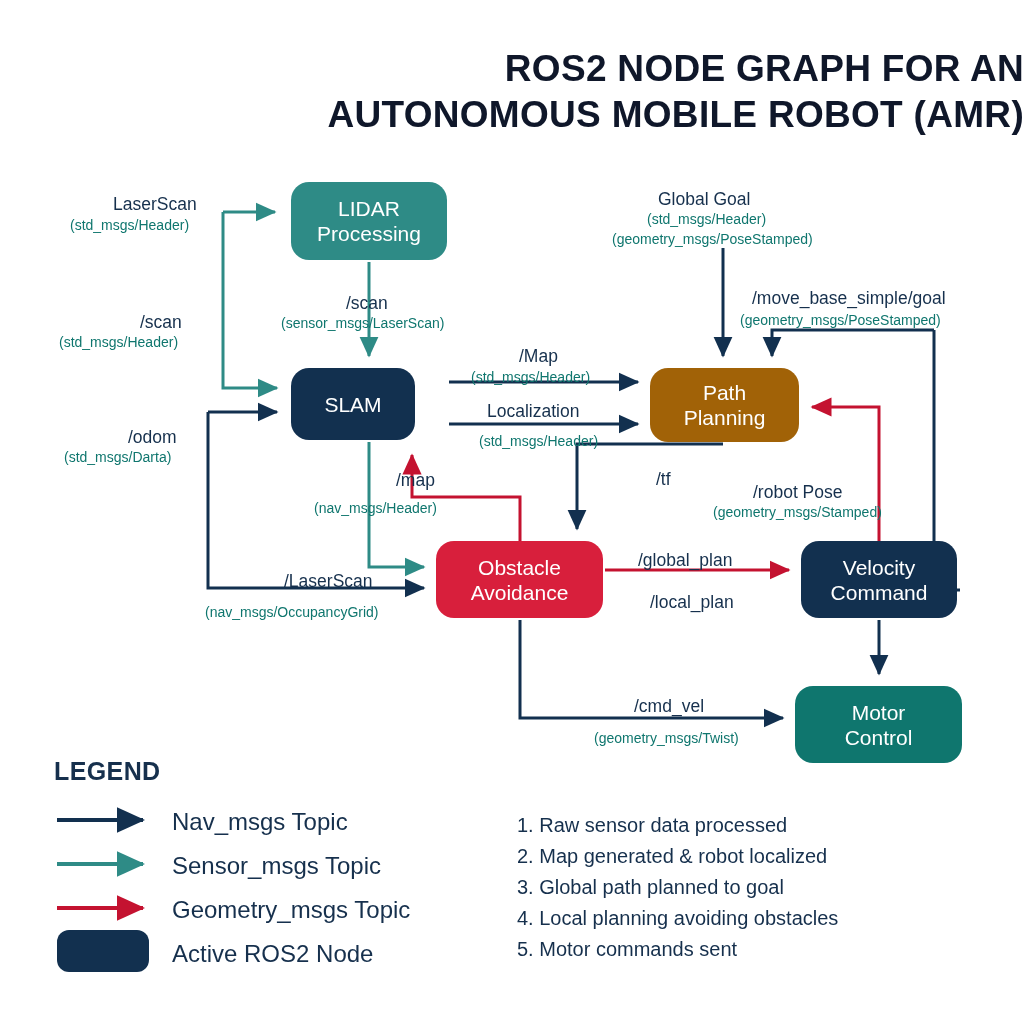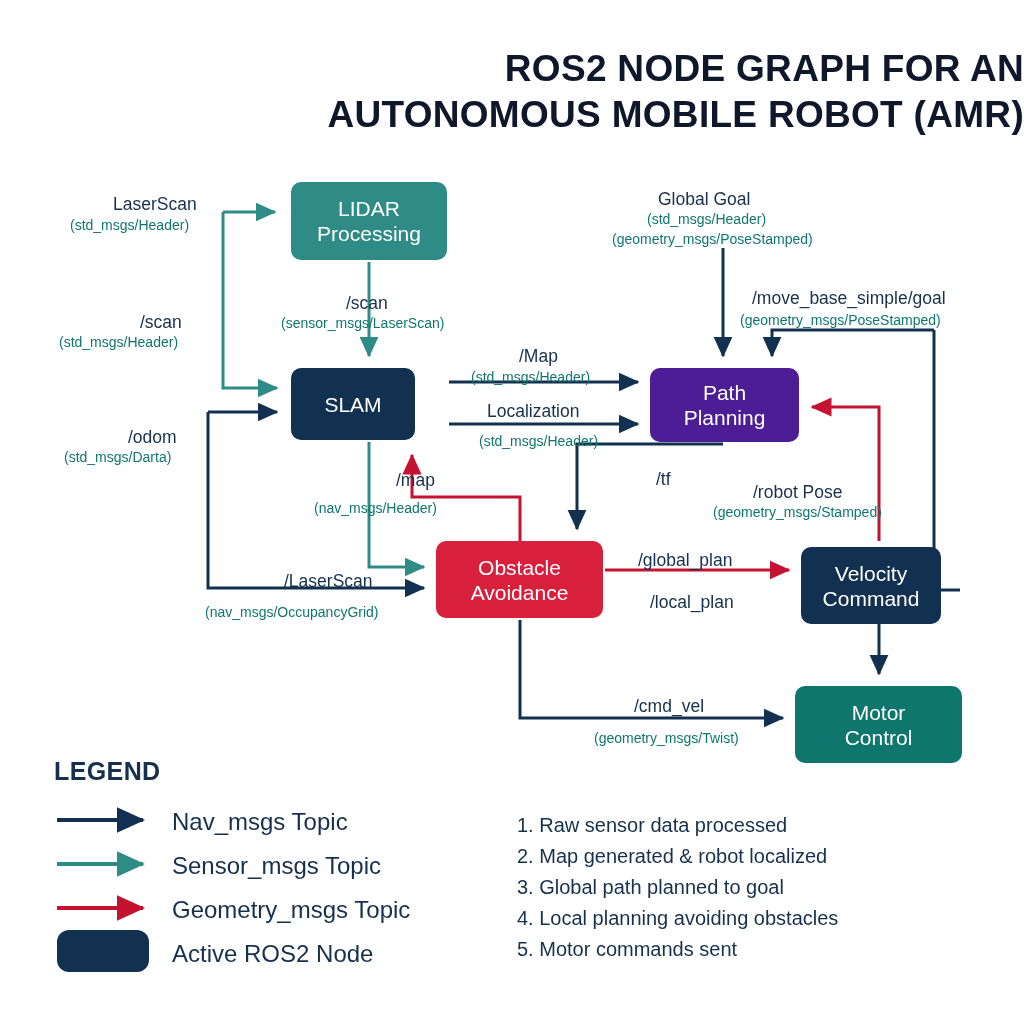--- a/index.html
+++ b/index.html
@@ -36,21 +36,21 @@
     font-size: 37px;
     letter-spacing: 0.3px;
     color: #0f172a;
     line-height: 46px;
   }
   #title-line1 { top: 46px; }
   #title-line2 { top: 92px; }
 
   .node {
     position: absolute;
-    border-radius: 10px;
+    border-radius: 18px;
     color: #ffffff;
     display: flex;
     align-items: center;
     justify-content: center;
     text-align: center;
     font-size: 21px;
     line-height: 25px;
     font-weight: 400;
     box-sizing: border-box;
     padding: 4px 6px;
@@ -162,35 +162,35 @@
       <span>Processing</span>
     </div>
   </div>
 
   <div class="node" style="left:291px; top:368px; width:124px; height:72px; background:#12304f;">
     <div>
       <span>SLAM</span>
     </div>
   </div>
 
-  <div class="node" style="left:650px; top:368px; width:149px; height:74px; background:#4c1d95;">
+  <div class="node" style="left:650px; top:368px; width:149px; height:74px; background:#a16207;">
     <div>
       <span>Path</span>
       <span>Planning</span>
     </div>
   </div>
 
   <div class="node" style="left:436px; top:541px; width:167px; height:77px; background:#d81f3c;">
     <div>
       <span>Obstacle</span>
       <span>Avoidance</span>
     </div>
   </div>
 
-  <div class="node" style="left:801px; top:541px; width:140px; height:77px; background:#12304f;margin-top:6px;">
+  <div class="node" style="left:801px; top:541px; width:156px; height:77px; background:#12304f;">
     <div>
       <span>Velocity</span>
       <span>Command</span>
     </div>
   </div>
 
   <div class="node" style="left:795px; top:686px; width:167px; height:77px; background:#0f766e;">
     <div>
       <span>Motor</span>
       <span>Control</span>

